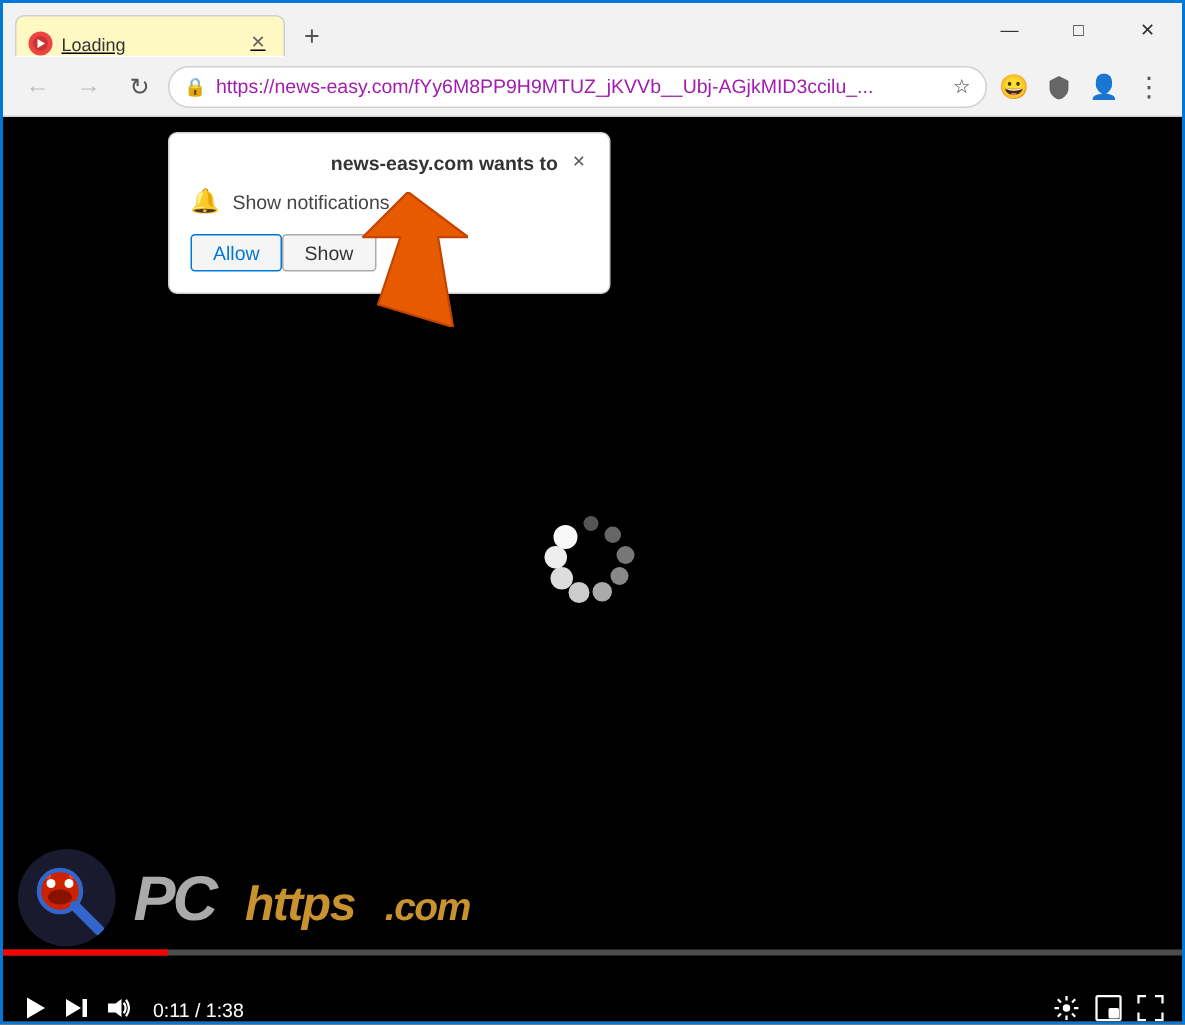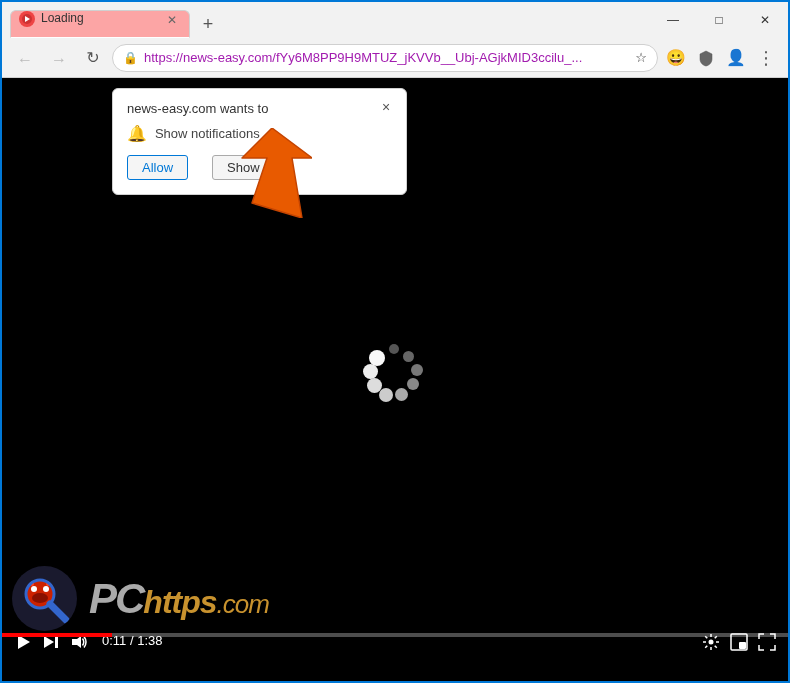--- a/index.html
+++ b/index.html
@@ -30,29 +30,30 @@
       flex-shrink: 0;
     }
     .tab-area {
       display: flex;
       align-items: flex-end;
       padding-left: 8px;
       flex: 1;
     }
     .tab {
       display: flex;
-      align-items: flex-start;
+      align-items: flex-end;
       height: 28px;
-      background: #fca5a5;
+      background: #fef9c3;
       border: 1px solid #d0d0d0;
       border-bottom: 1px solid #fff;
       border-radius: 6px 6px 0 0;
       padding: 0 8px;
       gap: 6px;
       min-width: 180px;
+      text-decoration: underline;
     }
     .tab-favicon {
       width: 16px;
       height: 16px;
       border-radius: 50%;
       background: #e44;
       display: flex;
       align-items: center;
       justify-content: center;
       font-size: 10px;
@@ -197,42 +198,43 @@
       align-items: center;
       justify-content: center;
       font-size: 14px;
       color: #555;
       cursor: pointer;
       border-radius: 50%;
     }
     .popup-title {
       font-size: 13px;
       color: #333;
-      font-weight: normal;
+      font-weight: bold;
       margin-bottom: 8px;
       padding-right: 20px;
+      text-align: right;
     }
     .popup-notification-row {
       display: flex;
       align-items: center;
       gap: 8px;
       margin-bottom: 12px;
     }
     .bell-icon {
       font-size: 16px;
       color: #444;
     }
     .popup-notification-label {
       font-size: 13px;
       color: #444;
       text-align: right;
     }
     .popup-buttons {
       display: flex;
-      gap: 24px;
+      gap: 0;
     }
     .popup-btn {
       padding: 4px 14px;
       border: 1px solid #aaa;
       border-radius: 3px;
       background: #f5f5f5;
       font-size: 13px;
       color: #333;
       cursor: pointer;
     }
@@ -293,20 +295,21 @@
     }
     .pcrisk-text {
       font-family: Arial Black, Arial, sans-serif;
       font-size: 30px;
       font-weight: 900;
       font-style: italic;
       color: #888;
       letter-spacing: -1px;
       display: flex;
       align-items: baseline;
+      gap: 20px;
     }
     .pcrisk-text .pc-part {
       color: #777;
       font-size: 38px;
     }
     .pcrisk-text .risk-part {
       color: #c5912f;
       font-size: 30px;
     }
     .pcrisk-text .dot-com {
@@ -316,21 +319,21 @@
 
     
     .video-controls {
       position: absolute;
       bottom: 0;
       left: 0;
       right: 0;
       height: 48px;
       background: linear-gradient(to top, rgba(0,0,0,0.9), rgba(0,0,0,0.4));
       display: flex;
-      align-items: flex-start;
+      align-items: flex-end;
       padding: 0 12px;
       gap: 10px;
     }
     .progress-bar {
       position: absolute;
       top: 0;
       left: 0;
       right: 0;
       height: 4px;
       background: rgba(255,255,255,0.3);
@@ -441,21 +444,21 @@
           <ellipse cx="20" cy="24" rx="8" ry="5" fill="#881100"></ellipse>
           <circle cx="12" cy="10" r="2" fill="#ff4422"></circle>
           <circle cx="28" cy="10" r="2" fill="#ff4422"></circle>
           <line x1="30" y1="30" x2="46" y2="46" stroke="#3366cc" stroke-width="7" stroke-linecap="round"></line>
           <circle cx="20" cy="20" r="14" fill="none" stroke="#3366cc" stroke-width="3"></circle>
         </svg>
       </div>
       <div class="pcrisk-text">
         <span class="pc-part" style="color:#aaa;font-family:Arial Black,sans-serif;font-weight:900;font-style:italic;font-size:42px;letter-spacing:-2px;">PC</span>
           <span class="risk-part" style="color:#c8922e;font-family:Arial Black,sans-serif;font-weight:900;font-style:italic;font-size:32px;">https</span>
-          <span class="dot-com" style="color:#c8922e;font-family:Arial Black,sans-serif;font-weight:400;font-style:italic;font-size:26px;">.com</span>
+          <span class="dot-com" style="color:#c8922e;font-family:Arial Black,sans-serif;font-weight:700;font-style:italic;font-size:26px;">.com</span>
       </div>
     </div>
 
     <div class="notification-popup">
       <div class="popup-close">×</div>
       <div class="popup-title">news-easy.com wants to</div>
       <div class="popup-notification-row">
         <span class="bell-icon">🔔</span>
         <span class="popup-notification-label">Show notifications</span>
       </div>

